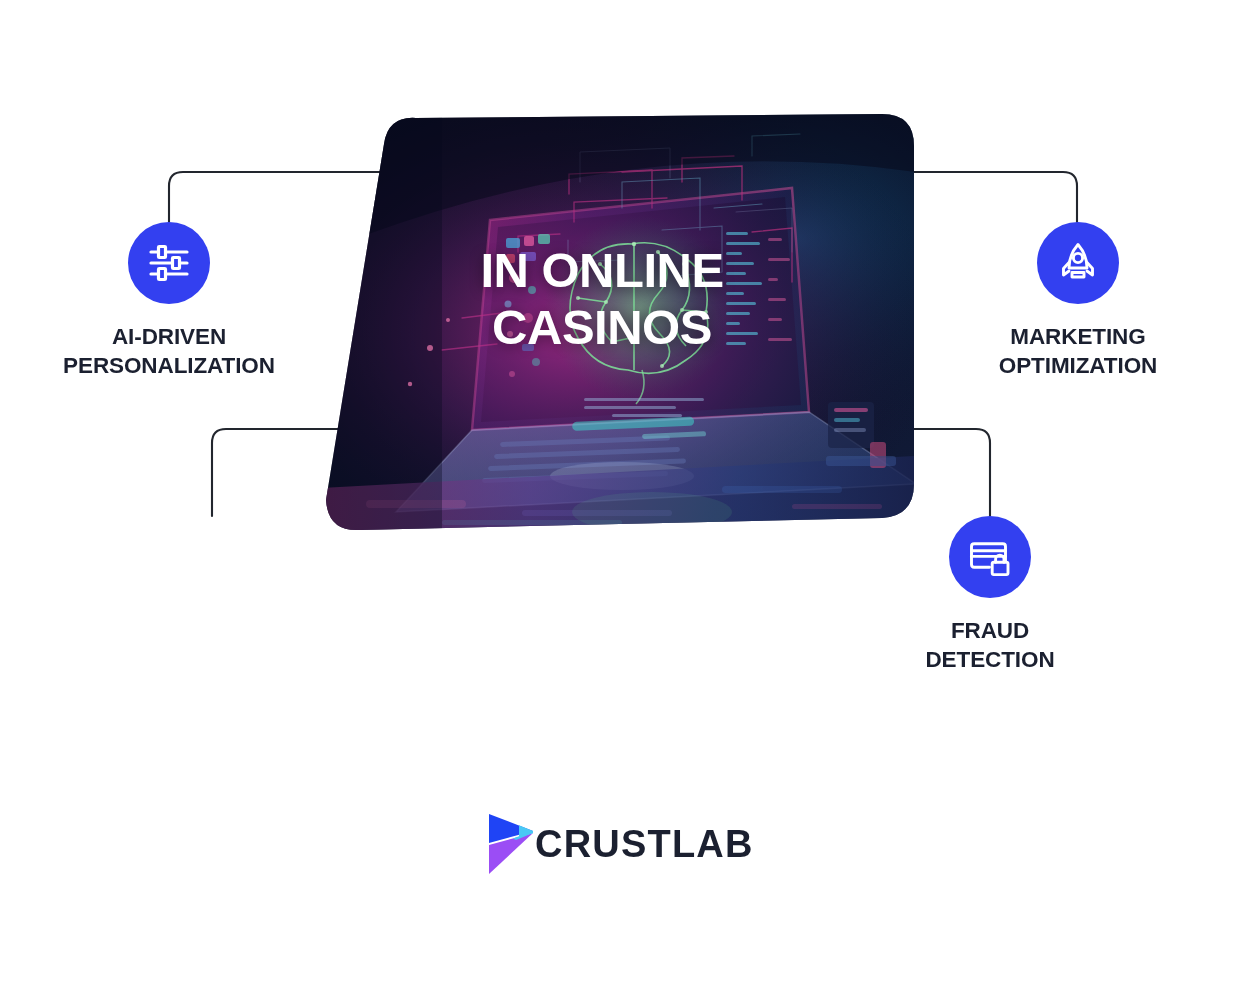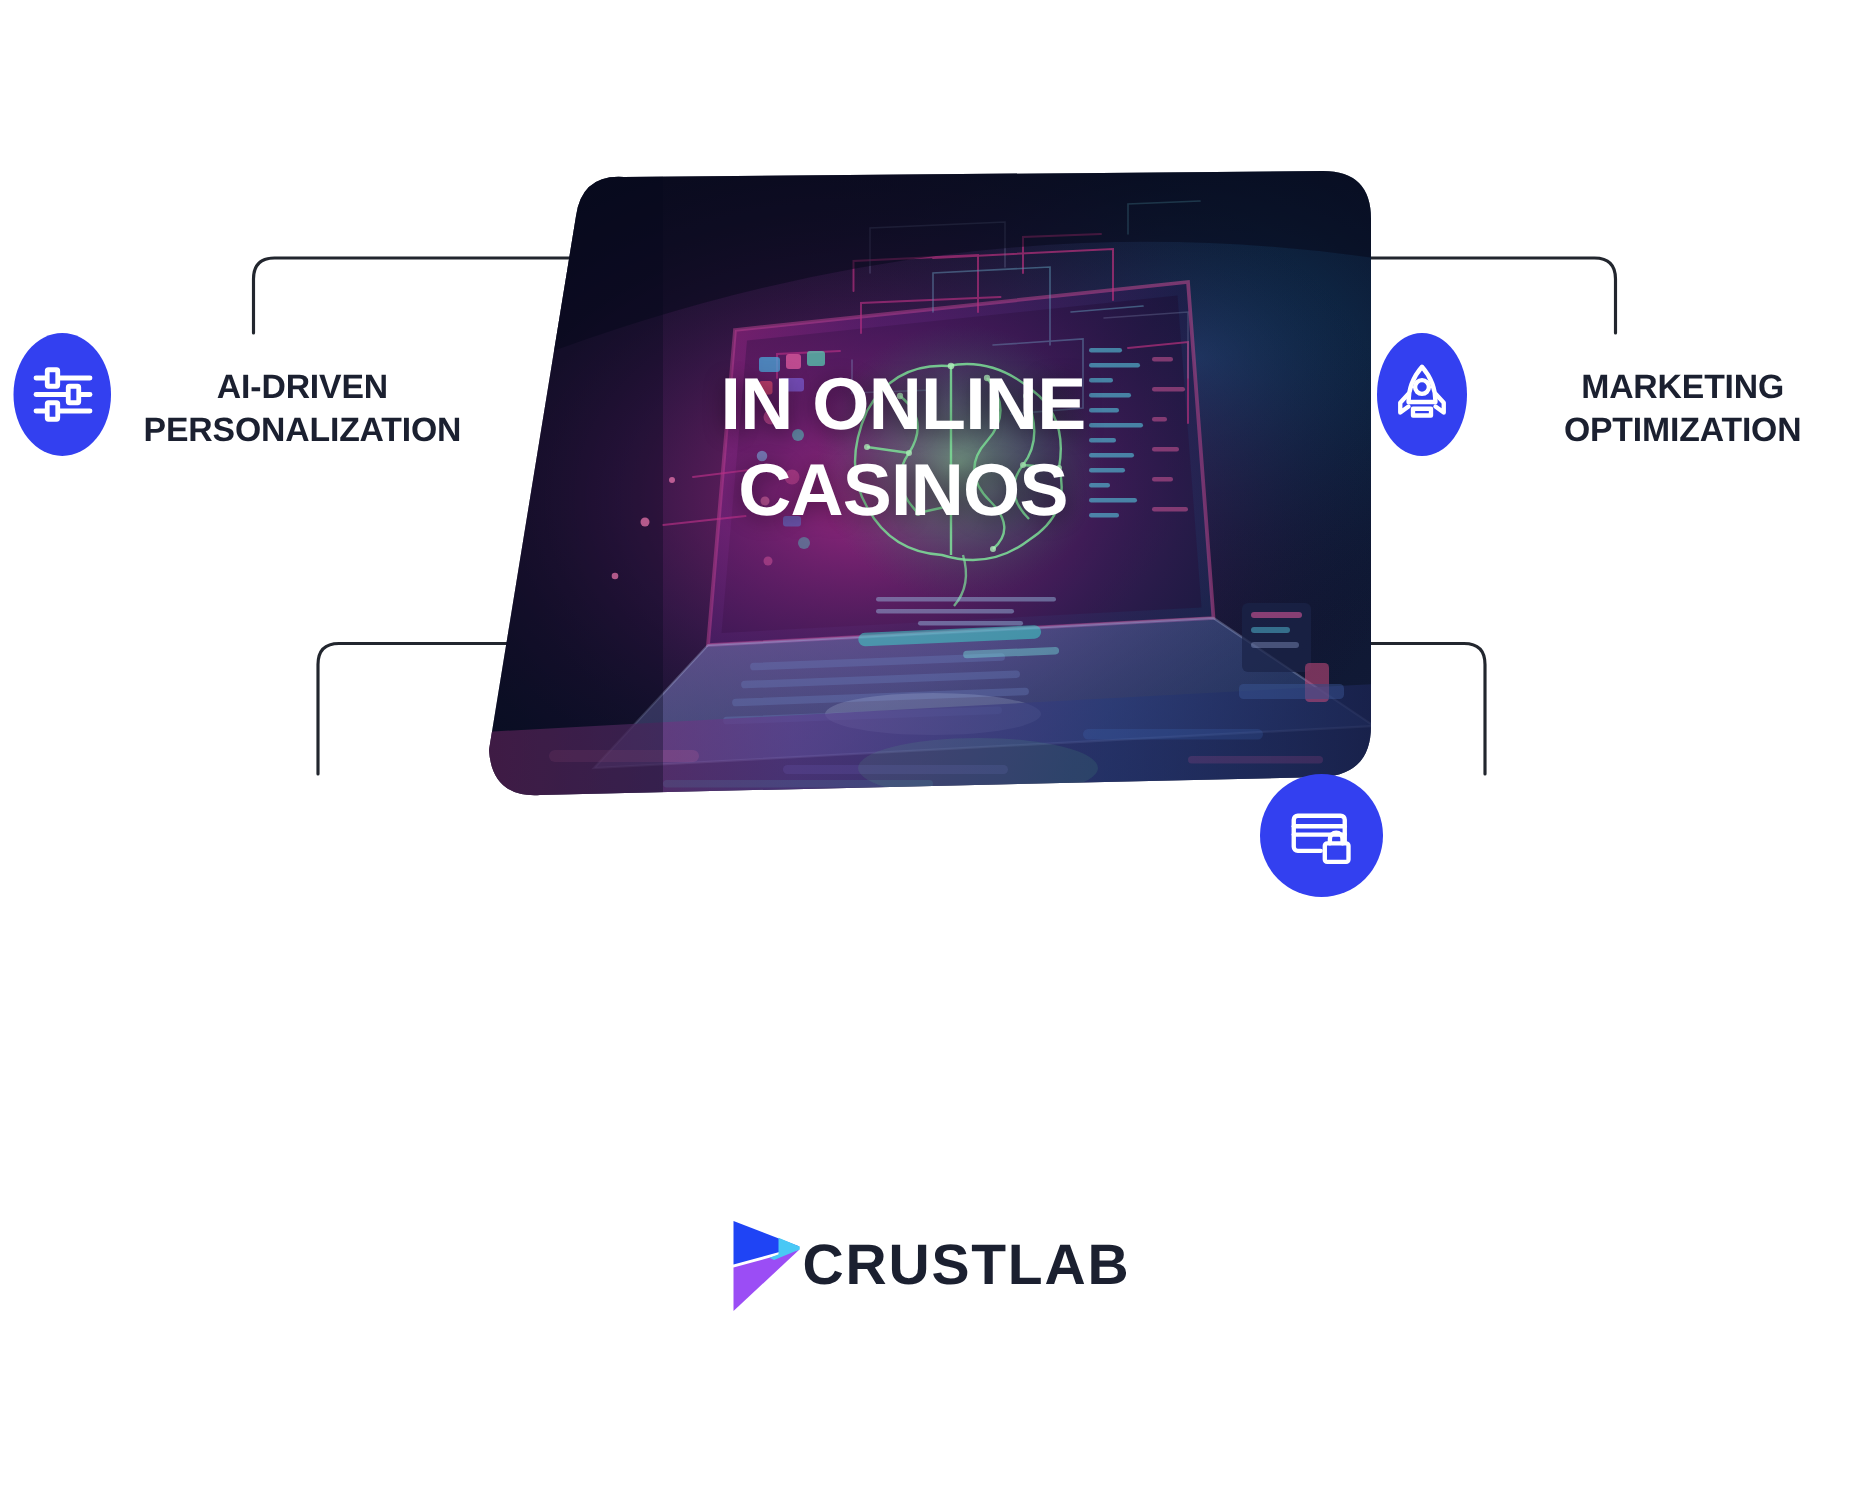--- a/index.html
+++ b/index.html
@@ -60,22 +60,23 @@
     letter-spacing: -0.5px;
     z-index: 5;
     text-shadow: 0 2px 14px rgba(0,0,0,0.45);
   }
   .hero-title .t-line { display: block; white-space: nowrap; }
 
   
   .node {
     position: absolute;
     display: flex;
-    flex-direction: row;
+    flex-direction: column;
     align-items: center;
+    justify-content: center;
   }
   .node-circle {
     width: 82px;
     height: 82px;
     border-radius: 50%;
     background: #3340F0;
     display: flex;
     align-items: center;
     justify-content: center;
     box-sizing: border-box;
@@ -88,21 +89,21 @@
     font-size: 22.5px;
     line-height: 1.28;
     letter-spacing: -0.1px;
     text-align: center;
     white-space: pre-line;
   }
 
   .node-pers { left: 128px; top: 222px; width: 320px; margin-left: -119px; }
   .node-pers .node-label { width: 320px; }
 
-  .node-mark { left: 1037px; top: 222px; width: 320px; margin-left: -119px; gap: 28px; }
+  .node-mark { left: 1037px; top: 222px; width: 320px; margin-left: -119px; }
   .node-mark .node-label { width: 320px; }
 
   .node-supp { left: 171px; top: 516px; width: 300px; margin-left: -109px; }
   .node-supp .node-label { width: 300px; }
 
   .node-fraud { left: 949px; top: 516px; width: 300px; margin-left: -109px; }
   .node-fraud .node-label { width: 300px; }
 
   
   .footer-logo {
@@ -408,20 +409,22 @@
           <path d="M38.5 28.8 L38.5 12.5 C38.5 11 37.3 9.8 35.8 9.8 L7.2 9.8 C5.7 9.8 4.5 11 4.5 12.5 L4.5 30.5 C4.5 32 5.7 33.2 7.2 33.2 L22.5 33.2"></path>
           <line x1="4.5" y1="16.8" x2="38.5" y2="16.8"></line>
           <line x1="4.5" y1="22.4" x2="38.5" y2="22.4"></line>
         </g>
         <g fill="#3340F0" stroke="#ffffff" stroke-width="2.9" stroke-linecap="round" stroke-linejoin="round">
           <rect x="25.2" y="28.2" width="15.8" height="12.4" rx="1.6"></rect>
           <path d="M28.6 28.2 L28.6 25.3 C28.6 23.0 30.5 21.1 32.8 21.1 C35.1 21.1 37.0 23.0 37.0 25.3 L37.0 28.2" fill="none"></path>
         </g>
       </svg>
     </div>
+    <div class="node-label">FRAUD
+DETECTION</div>
   </div>
 
   <div class="footer-logo">
     <svg class="logo-mark" viewBox="0 0 48 64">
       <path d="M2 2 L46 19 L2 31 Z" fill="#1F44F5"></path>
       <path d="M2 33 L46 21 L2 62 Z" fill="#9B4DF5"></path>
       <path d="M32 13.2 L46 19 L46 21 L32 24.8 Z" fill="#49C8F5"></path>
       <path d="M26 26.5 L46 19 L46 21 L29 28 Z" fill="#49C8F5"></path>
     </svg>
     <span class="logo-word">CRUSTLAB</span>

